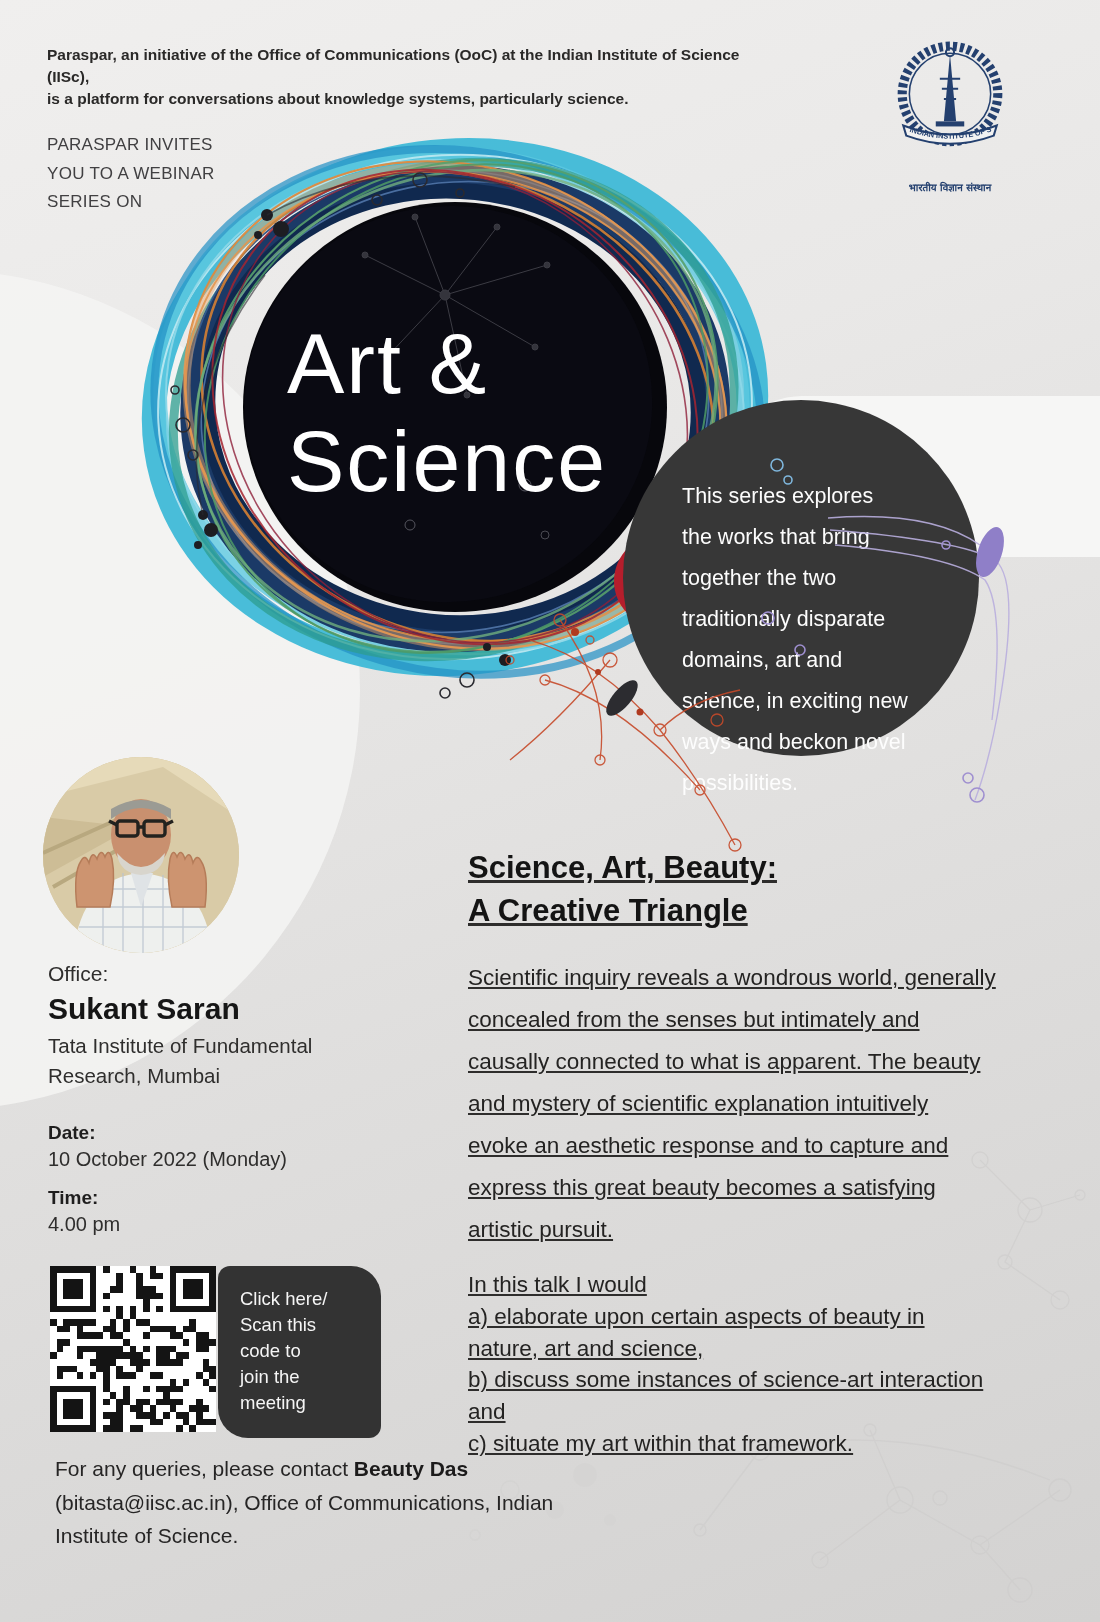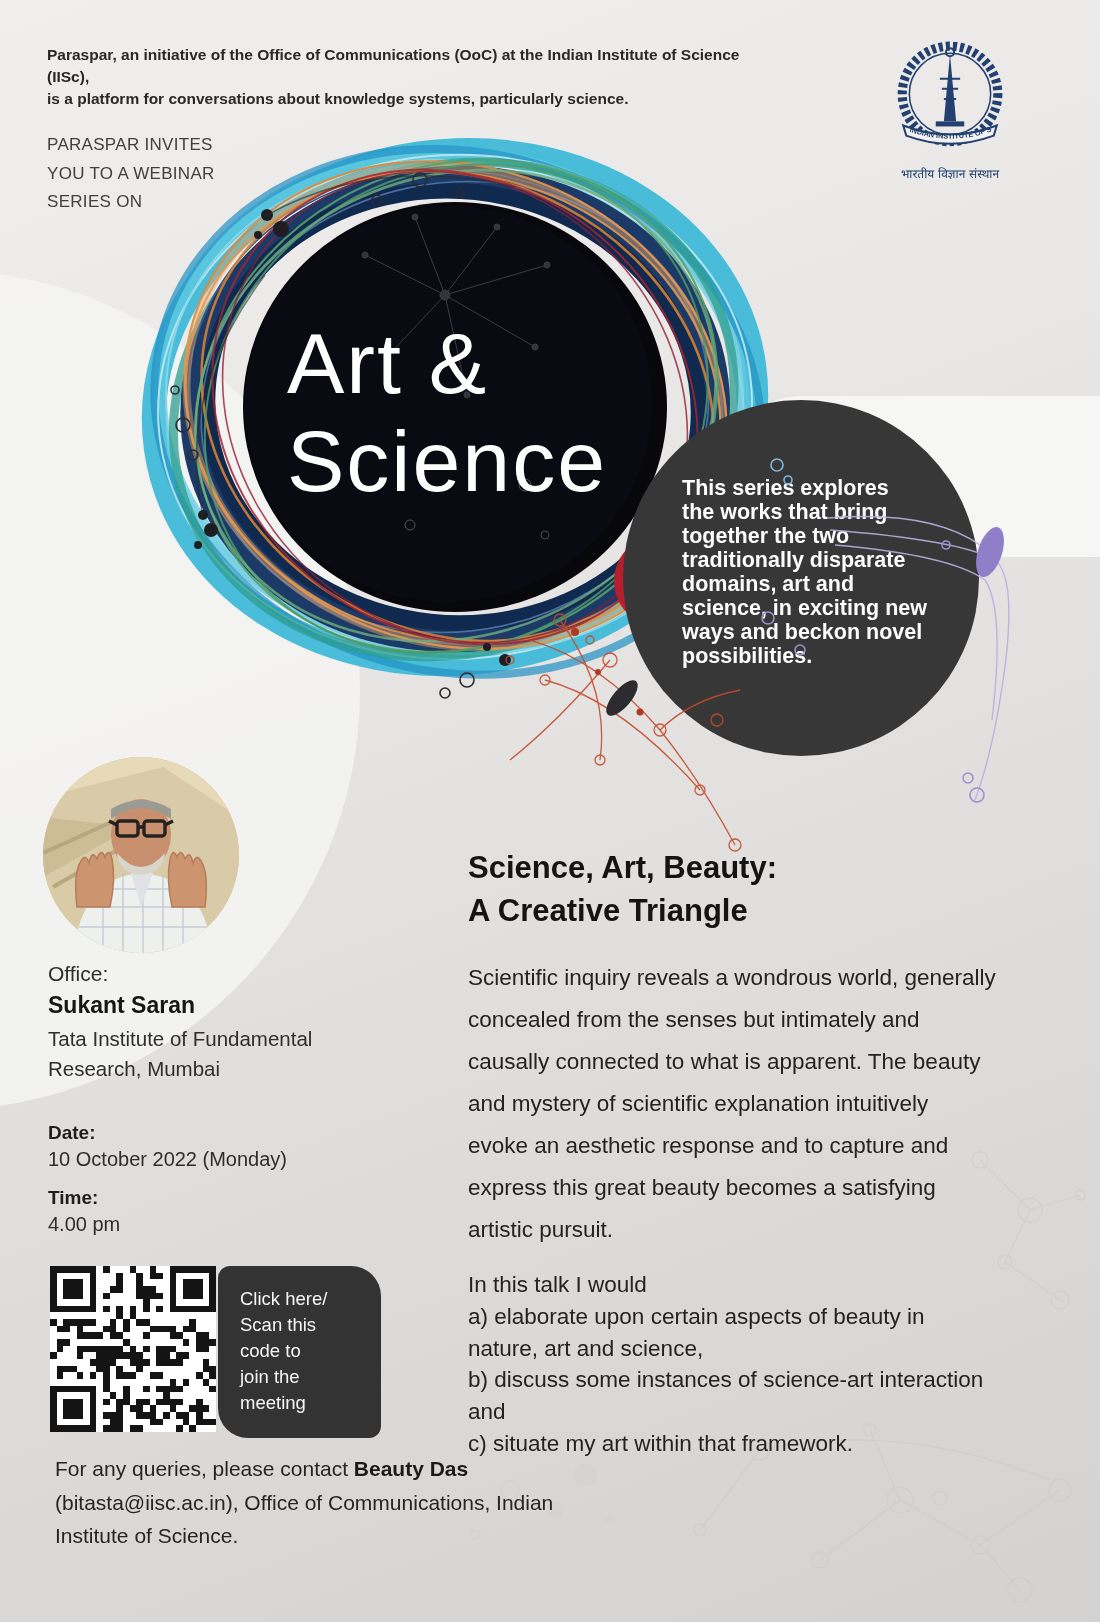--- a/index.html
+++ b/index.html
@@ -27,41 +27,41 @@
   
   .intro {
     position:absolute; left:47px; top:44px; width:720px;
     font-size:15.5px; line-height:22px; font-weight:700; color:#2a2928;
   }
   .invite {
     position:absolute; left:47px; top:131px; width:320px;
     font-size:17px; line-height:28.5px; font-weight:500; color:#414042; letter-spacing:.3px;
   }
   .logo { position:absolute; left:884px; top:38px; width:132px; text-align:center; }
-  .logo .hindi { margin-top:1px; font-size:12px; font-weight:400; color:#24406f;
+  .logo .hindi { margin-top:16px; font-size:10px; font-weight:700; color:#24406f;
     font-family:"DejaVu Sans","Liberation Sans",sans-serif; }
 
   
   .series-circle {
     position:absolute; left:623px; top:400px; width:356px; height:356px;
     background:#373737; border-radius:50%;
   }
   .series-circle .txt {
     position:absolute; left:59px; top:76px; width:250px;
-    color:#fdfdfd; font-size:21.5px; line-height:24px; font-weight:700;
+    color:#fdfdfd; font-size:21.5px; line-height:41px; font-weight:400;
   }
 
   
   .speaker-photo {
     position:absolute; left:43px; top:757px; width:196px; height:196px;
     border-radius:50%; overflow:hidden; background:#d8c9a6;
   }
   .speaker-block { position:absolute; left:48px; top:962px; width:330px; }
   .speaker-label { font-size:21px; color:#2f2e2d; }
-  .speaker-name  { font-size:23px; font-weight:700; color:#161616; margin-top:6px; }
+  .speaker-name  { font-size:30px; font-weight:700; color:#161616; margin-top:6px; }
   .speaker-affil { font-size:20.5px; line-height:30px; color:#2f2e2d; margin-top:5px; width:300px; }
 
   .event-block { position:absolute; left:48px; top:1122px; }
   .evt-label { font-size:19px; font-weight:700; color:#1f1e1e; }
   .evt-value { font-size:20px; color:#2f2e2d; margin:4px 0 16px; }
 
   
   .qr-box { position:absolute; left:50px; top:1266px; width:166px; height:166px; background:#fff; }
   .qr-box svg { display:block; width:100%; height:100%; }
   .cta-box {
@@ -70,21 +70,21 @@
   }
   .cta-box .txt { position:absolute; left:22px; top:20px; color:#f5f5f5; font-size:18.5px; line-height:26px; }
 
   
   .footer { position:absolute; left:55px; top:1443px; width:510px; }
   .welcome { font-size:24px; font-weight:700; color:#1c1b1b; }
   .contact { margin-top:9px; font-size:21px; line-height:33.5px; color:#262525; width:500px; }
   .contact b { font-weight:700; color:#1c1b1b; }
 
   
-  .talk { position:absolute; left:468px; top:846px; width:600px; }
+  .talk { position:absolute; left:468px; top:846px; width:600px;text-decoration:underline; }
   .talk-title { font-size:31px; line-height:43px; font-weight:700; color:#141414; }
   .talk-abstract { margin-top:25px; font-size:22.5px; line-height:42px; color:#242322; }
   .talk-outline  { margin-top:18px; font-size:22.5px; line-height:31.8px; color:#242322; }
 </style>
 </head>
 <body>
 
 <div class="page">
 
   <svg class="watermark" viewBox="0 0 1100 1622">

